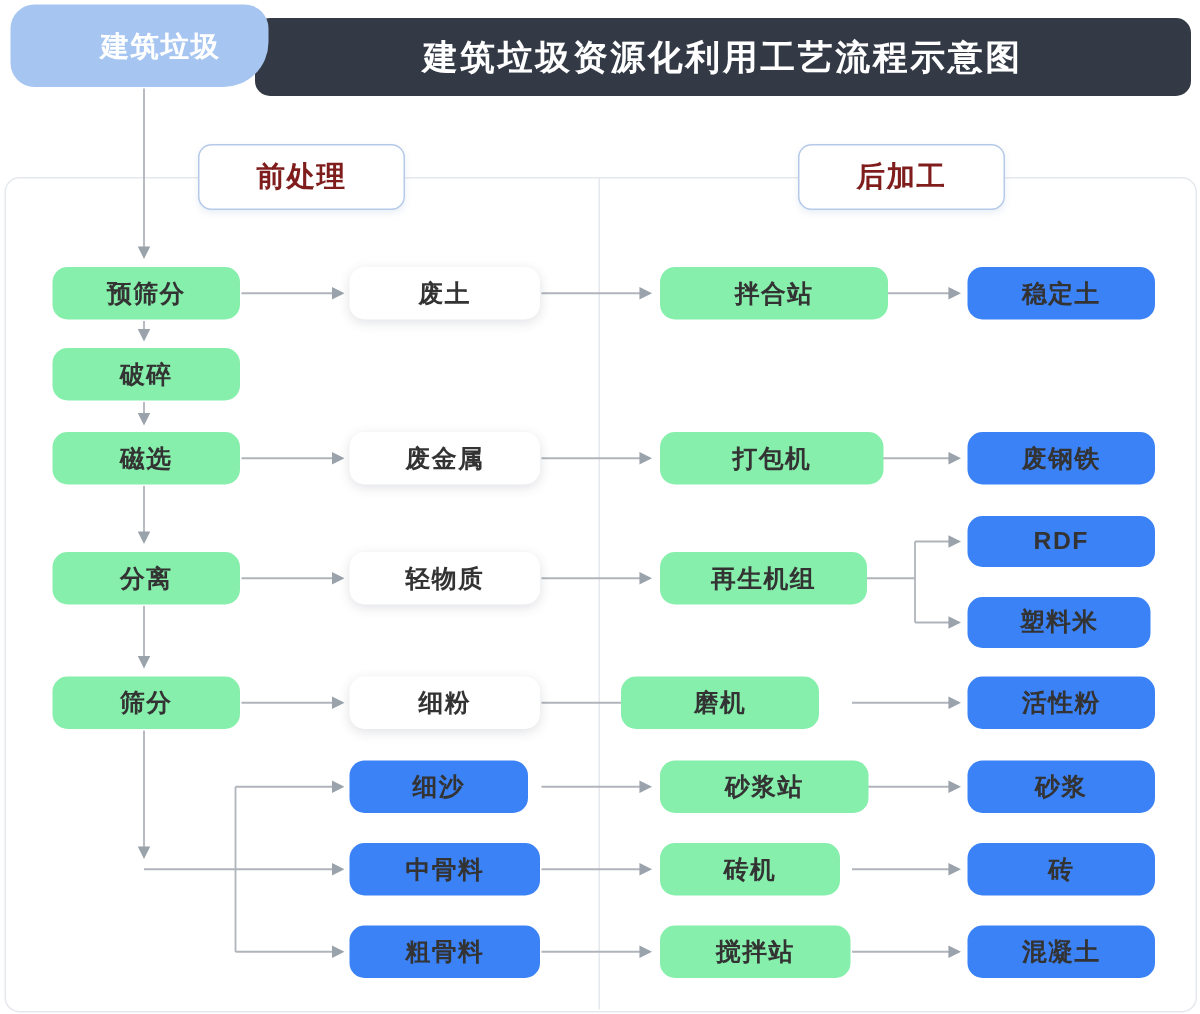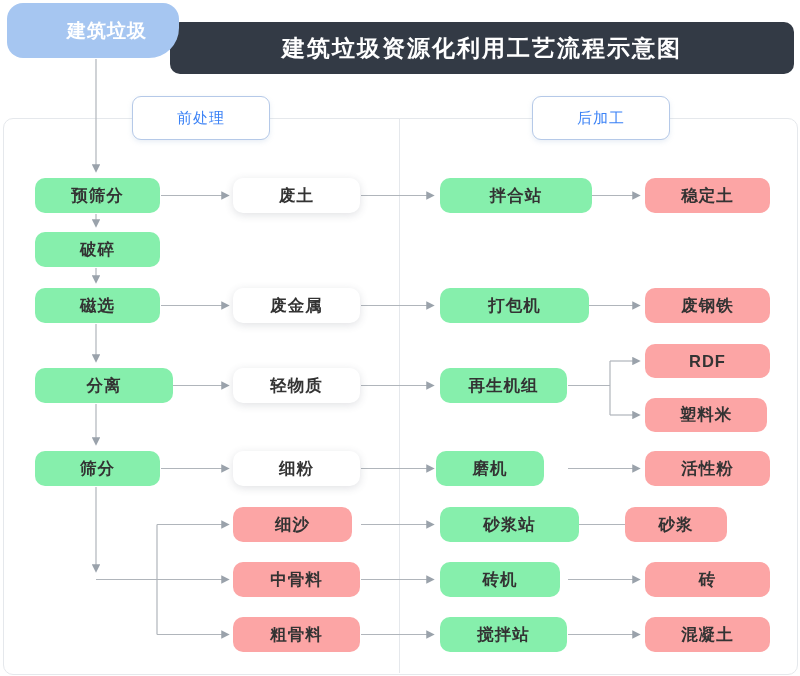--- a/index.html
+++ b/index.html
@@ -1,21 +1,21 @@
 <!DOCTYPE html>
 <html><head>
 <meta charset="utf-8">
 <style>
   html,body{margin:0;padding:0;}
   body{
     width:800px;height:676px;position:relative;background:#ffffff;
     font-family:"Liberation Sans","DejaVu Sans",sans-serif;overflow:hidden;
   }
   .header-bar{
-    position:absolute;left:170px;top:22px;right:6px;height:52px;
+    position:absolute;left:170px;top:12px;right:6px;height:52px;
     background:#333a45;border-radius:10px;
     display:flex;align-items:center;justify-content:center;
   }
   .header-title{
     color:#ffffff;font-size:23px;font-weight:bold;letter-spacing:2px;white-space:nowrap;
   }
   .badge{
     position:absolute;left:7px;top:3px;width:172px;height:55px;
     background:#a6c6f1;border-radius:16px 16px 30px 16px;
     display:flex;align-items:center;justify-content:center;z-index:3;
@@ -28,30 +28,30 @@
   .divider{
     position:absolute;left:399px;top:118px;width:1px;height:555px;
     background:#e5e8ec;z-index:0;
   }
   .pill{
     position:absolute;top:96px;width:136px;height:42px;z-index:4;
     background:#ffffff;border:1.5px solid #b5c9e8;border-radius:9px;
     box-shadow:0 2px 5px rgba(130,160,200,0.18);
     display:flex;align-items:center;justify-content:center;
   }
-  .pill span{color:#3b82f6;font-size:15px;font-weight:normal;letter-spacing:1px;}
+  .pill span{color:#7f1d1d;font-size:19px;font-weight:bold;letter-spacing:1px;}
   .pill.pre{left:132px;}
   .pill.post{left:532px;}
   .node{
     position:absolute;height:35px;border-radius:10px;z-index:2;
     display:flex;align-items:center;justify-content:center;
     font-size:16.5px;font-weight:bold;color:#333333;letter-spacing:1px;white-space:nowrap;
   }
   .node.blue{background:#86efac;}
-  .node.yellow{background:#fca5a5;}
+  .node.yellow{background:#3b82f6;}
   .node.white{background:#ffffff;box-shadow:0 2px 8px rgba(60,70,90,0.16);}
   svg.connectors{position:absolute;left:0;top:0;z-index:1;pointer-events:none;}
 </style>
 </head>
 <body>
 
 <div class="header-bar">
   <div class="header-title">建筑垃圾资源化利用工艺流程示意图</div>
 </div>
 <div class="badge">
@@ -114,39 +114,39 @@
     <path d="M568,579.5 L639,579.5" marker-end="url(#arr)"></path>
 
     <path d="M361,634.5 L433,634.5" marker-end="url(#arr)"></path>
     <path d="M568,634.5 L639,634.5" marker-end="url(#arr)"></path>
   </g>
 </svg>
 
 <div class="node blue" style="left:35px;top:178px;width:125px">预筛分</div>
 <div class="node blue" style="left:35px;top:232px;width:125px">破碎</div>
 <div class="node blue" style="left:35px;top:288px;width:125px">磁选</div>
-<div class="node blue" style="left:35px;top:368px;width:138px">分离</div>
+<div class="node blue" style="left:35px;top:368px;width:125px">分离</div>
 <div class="node blue" style="left:35px;top:451px;width:125px">筛分</div>
 
 <div class="node white" style="left:233px;top:178px;width:127px">废土</div>
 <div class="node white" style="left:233px;top:288px;width:127px">废金属</div>
 <div class="node white" style="left:233px;top:368px;width:127px">轻物质</div>
 <div class="node white" style="left:233px;top:451px;width:127px">细粉</div>
 <div class="node yellow" style="left:233px;top:507px;width:119px">细沙</div>
 <div class="node yellow" style="left:233px;top:562px;width:127px">中骨料</div>
 <div class="node yellow" style="left:233px;top:617px;width:127px">粗骨料</div>
 
 <div class="node blue" style="left:440px;top:178px;width:152px">拌合站</div>
 <div class="node blue" style="left:440px;top:288px;width:149px">打包机</div>
-<div class="node blue" style="left:440px;top:368px;width:127px">再生机组</div>
-<div class="node blue" style="left:436px;top:451px;width:108px">磨机</div>
+<div class="node blue" style="left:440px;top:368px;width:138px">再生机组</div>
+<div class="node blue" style="left:414px;top:451px;width:132px">磨机</div>
 <div class="node blue" style="left:440px;top:507px;width:139px">砂浆站</div>
 <div class="node blue" style="left:440px;top:562px;width:120px">砖机</div>
 <div class="node blue" style="left:440px;top:617px;width:127px">搅拌站</div>
 
 <div class="node yellow" style="left:645px;top:178px;width:125px">稳定土</div>
 <div class="node yellow" style="left:645px;top:288px;width:125px">废钢铁</div>
 <div class="node yellow" style="left:645px;top:344px;width:125px;height:34px">RDF</div>
 <div class="node yellow" style="left:645px;top:398px;width:122px;height:34px">塑料米</div>
 <div class="node yellow" style="left:645px;top:451px;width:125px">活性粉</div>
-<div class="node yellow" style="left:625px;top:507px;width:102px">砂浆</div>
+<div class="node yellow" style="left:645px;top:507px;width:125px">砂浆</div>
 <div class="node yellow" style="left:645px;top:562px;width:125px">砖</div>
 <div class="node yellow" style="left:645px;top:617px;width:125px">混凝土</div>
 
 </body></html>

